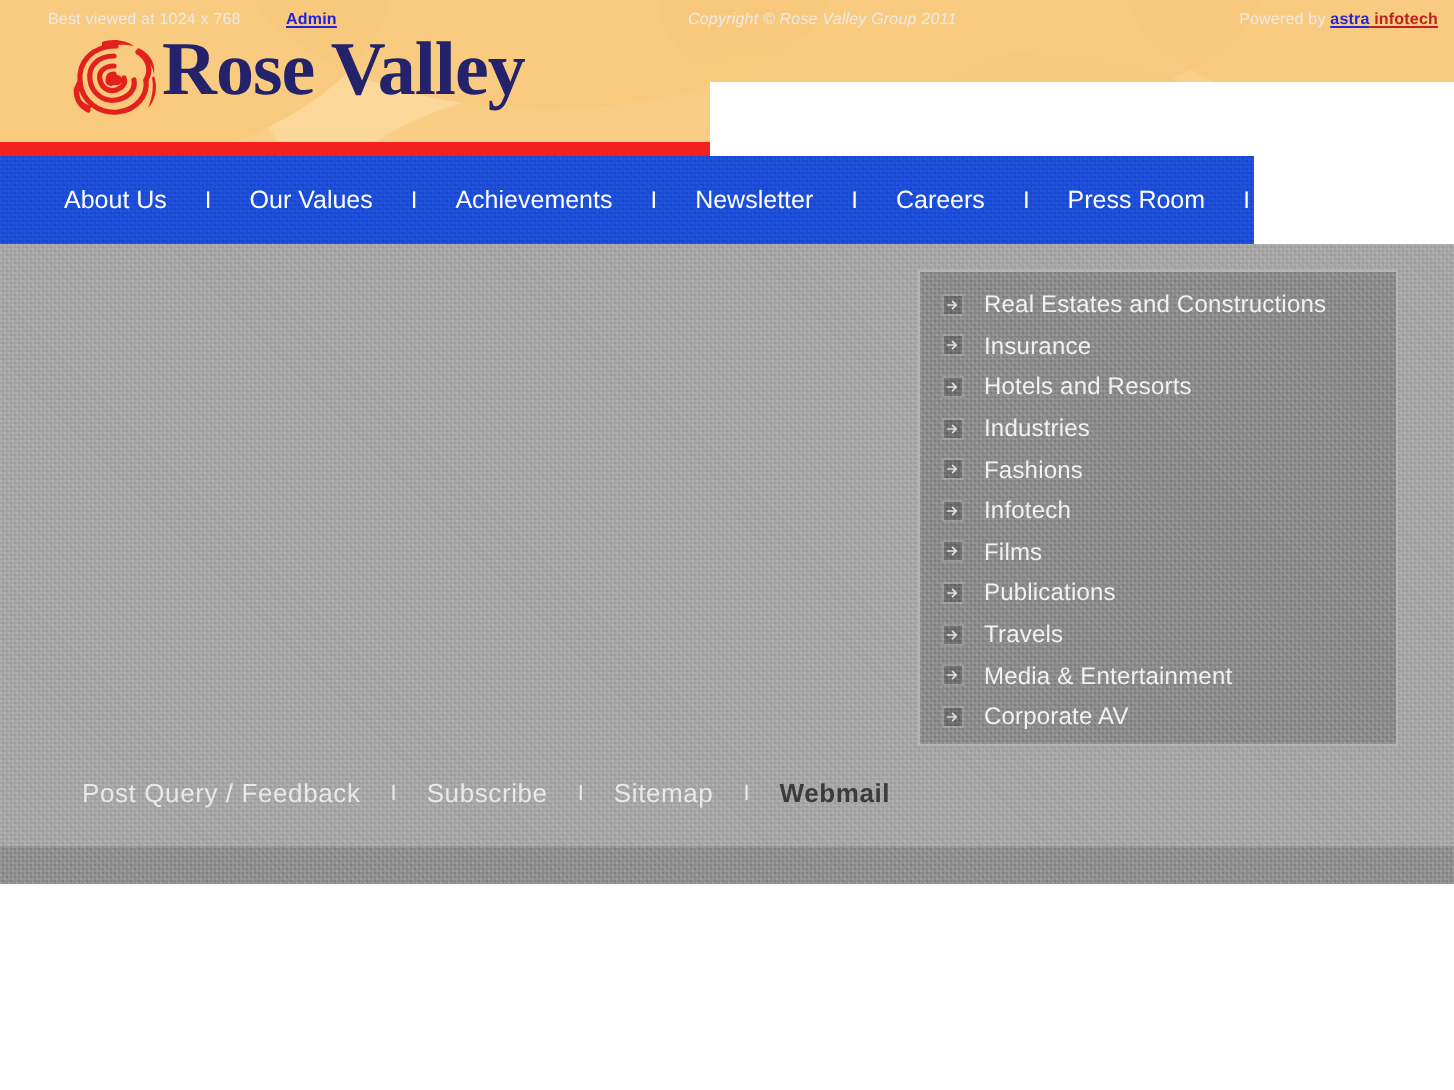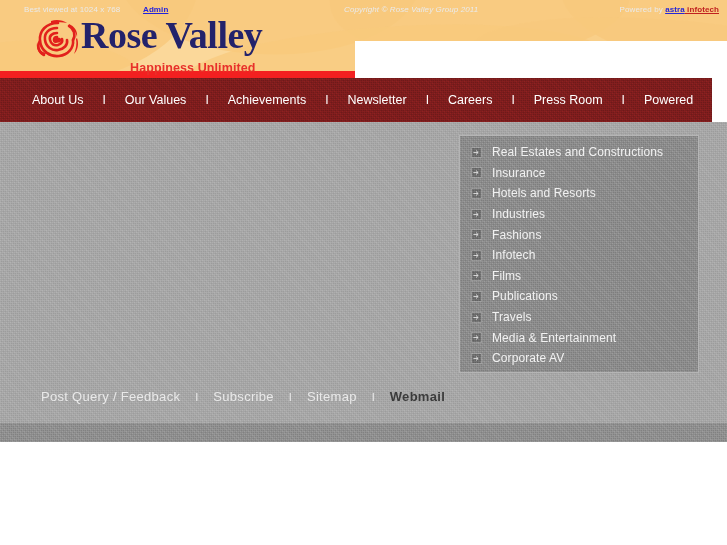--- a/index.html
+++ b/index.html
@@ -136,23 +136,23 @@
     font-weight: bold;
     color: #e8302a;
     white-space: nowrap;
     letter-spacing: 0.1px;
   }
 
   
   .navbar {
     position: absolute;
     left: 0; top: 78px;
-    width: 712px;
+    width: 627px;
     height: 44px;
-    background: #7f1d1d;
+    background: #1d4ed8;
   }
   .nav-inner {
     position: absolute;
     left: 32px; top: 0;
     height: 44px;
     display: flex;
     align-items: center;
   }
   .nav-link {
     color: #ffffff;
@@ -305,21 +305,20 @@
         <g fill="#e2211c">
           <path d="M36 7 C41 9 45 14 44 20 C43 15 40 11 35 10 Z"></path>
           <path d="M11 39 C6 37 3 32 4 26 C5 31 8 35 13 36 Z"></path>
           <ellipse cx="25" cy="23" rx="3.2" ry="2.6"></ellipse>
           <path d="M18 4 C23 2 30 3 34 6 C29 5 23 5 18 7 Z"></path>
           <path d="M44 21 C46 26 45 33 41 37 C43 32 44 27 43 22 Z"></path>
         </g>
       </svg>
     </div>
     <div class="logo-text">Rose Valley</div>
-    <div class="logo-tag">Happiness Unlimited</div>
   </div>
 
   <div class="navbar noise">
     <div class="nav-inner">
       <a class="nav-link" href="#">About Us</a>
       <span class="nav-sep">I</span>
       <a class="nav-link" href="#">Our Values</a>
       <span class="nav-sep">I</span>
       <a class="nav-link" href="#">Achievements</a>
       <span class="nav-sep">I</span>

